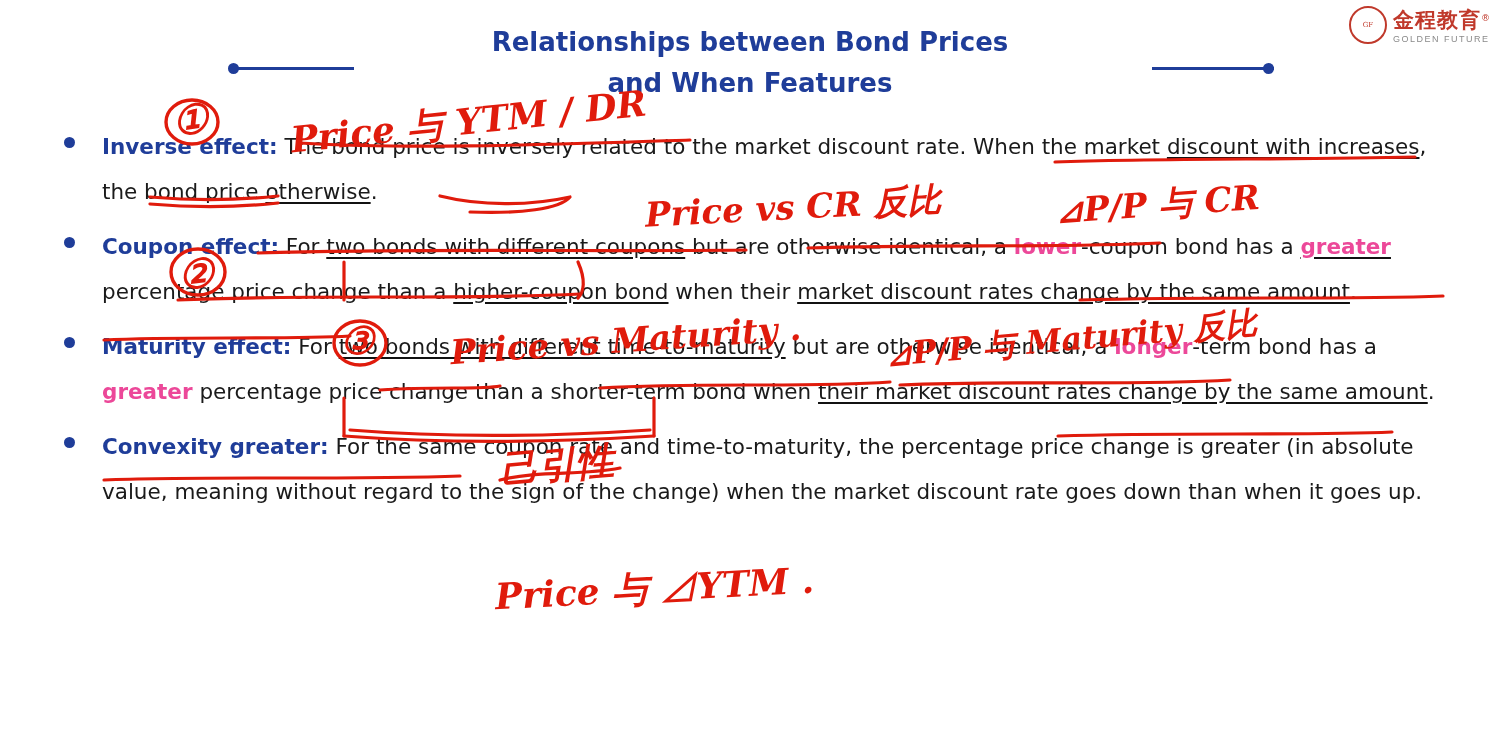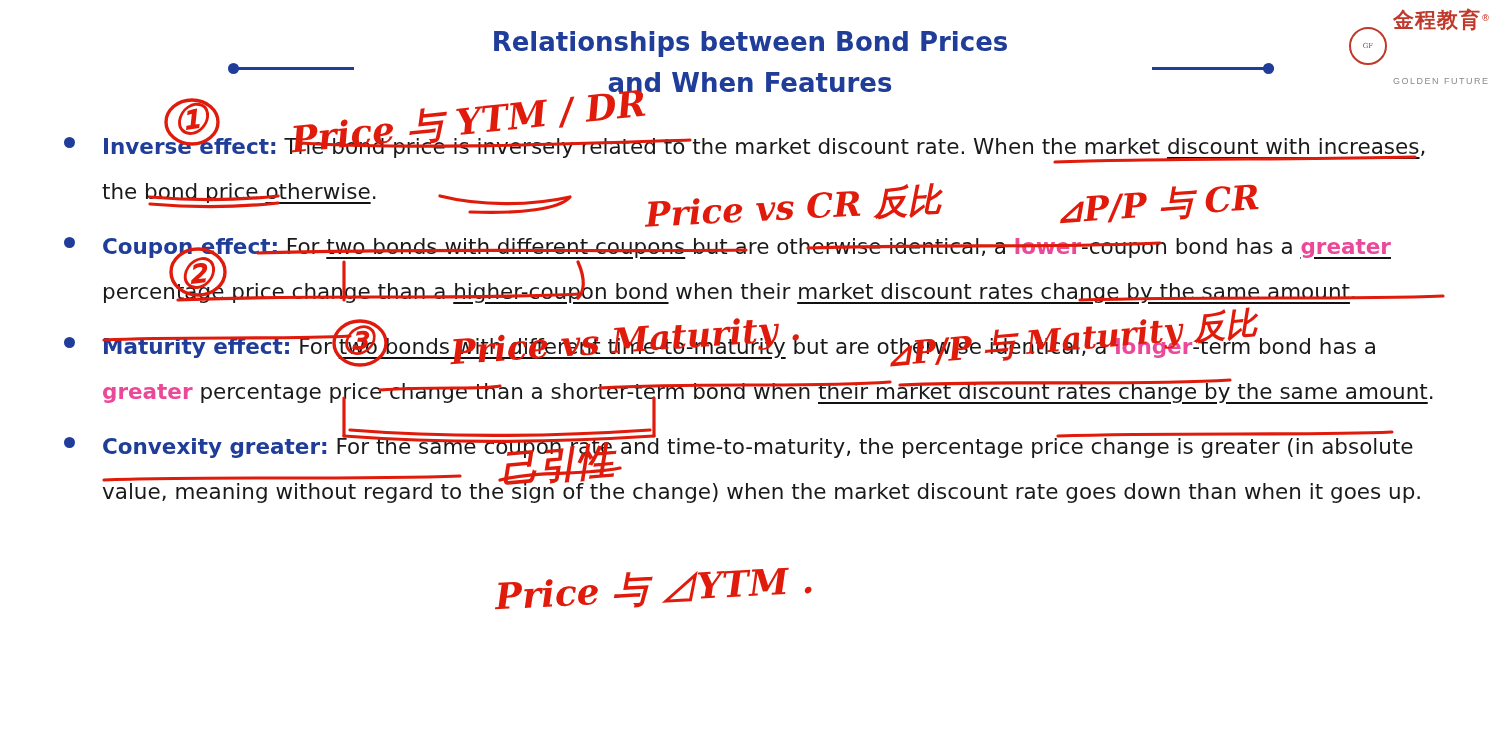--- a/index.html
+++ b/index.html
@@ -43,21 +43,20 @@
     font-size: 21px;
     font-weight: bold;
     letter-spacing: 1px;
     font-family: "DejaVu Sans", sans-serif;
   }
   .logo-text-en {
     color: #8a8a8a;
     font-size: 9px;
     letter-spacing: 1.5px;
     font-family: "Liberation Sans", sans-serif;
-    margin-top: 42px;
   }
   .logo-sup {
     color: #c0392b;
     font-size: 9px;
     vertical-align: super;
   }
 
   
   .title-block {
     position: absolute;

